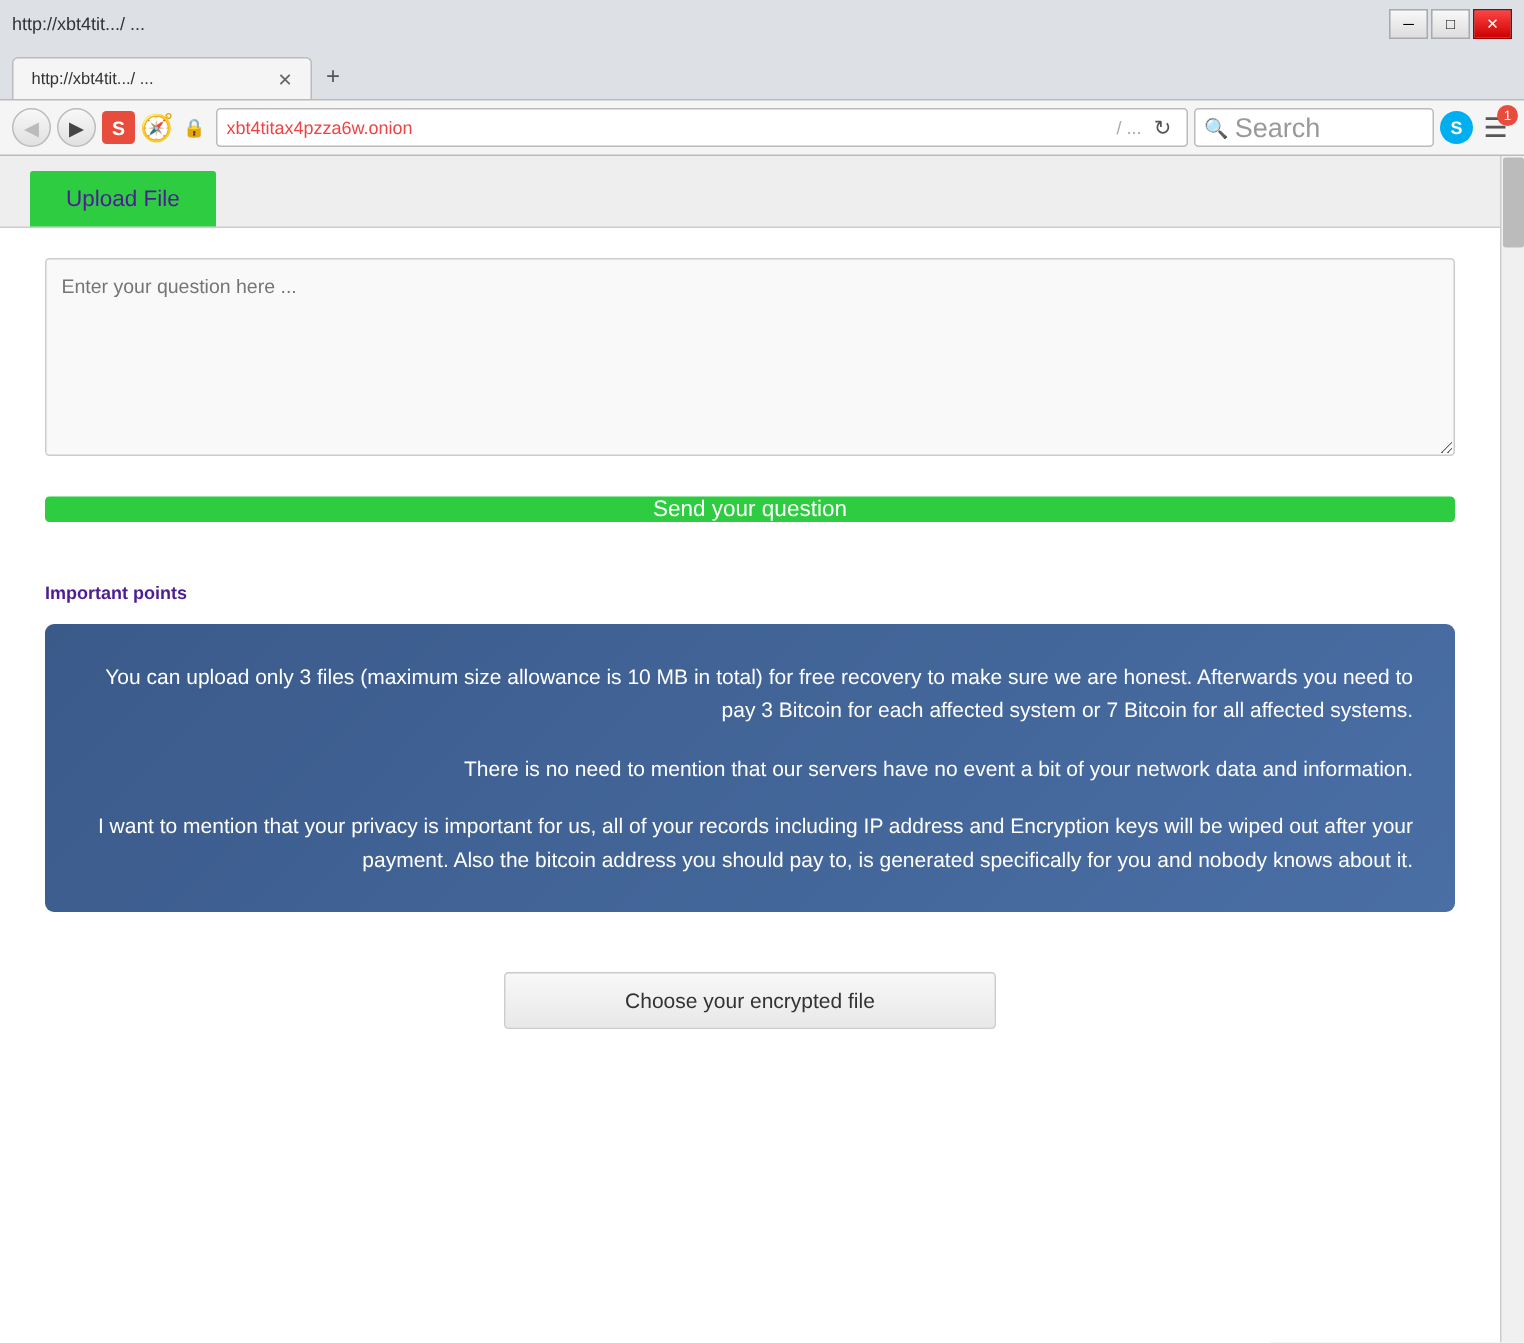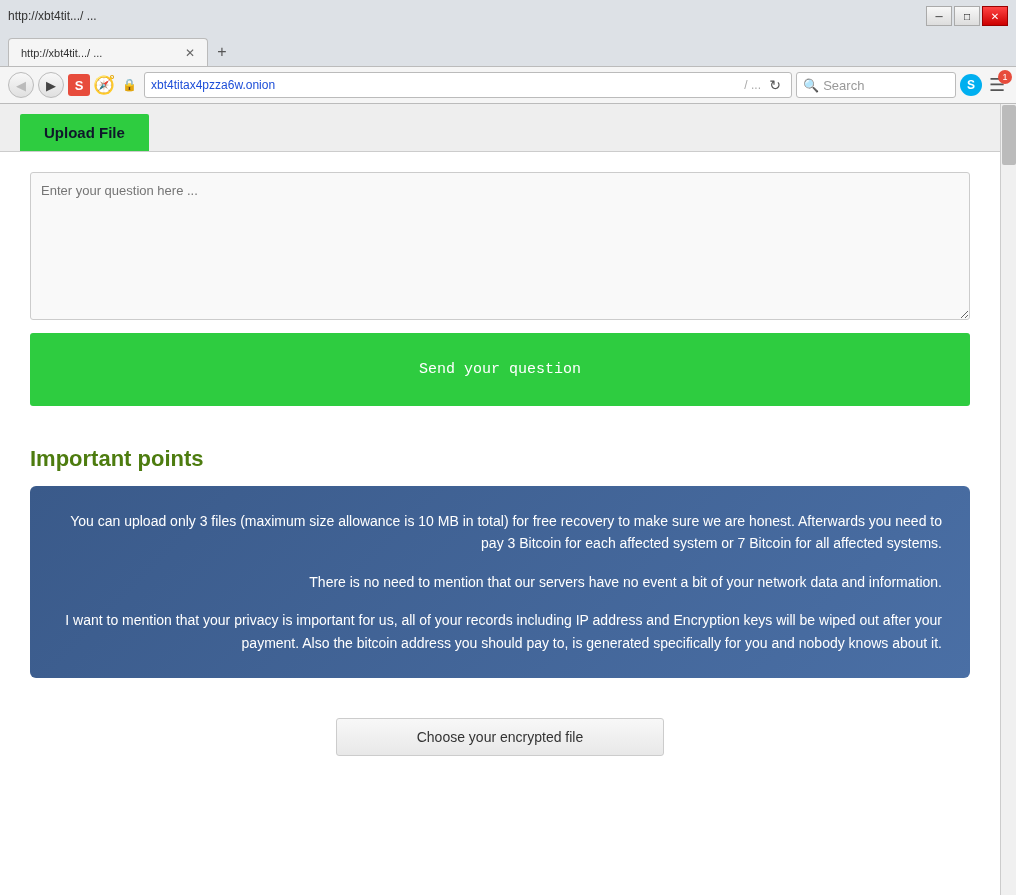--- a/index.html
+++ b/index.html
@@ -91,21 +91,21 @@
       height: 26px;
       border: 1px solid #bbb;
       border-radius: 3px;
       background: white;
       display: flex;
       align-items: center;
       padding: 0 6px;
       font-size: 12px;
       gap: 4px;
     }
-    .address-text { font-size: 12px; color: #1d4ed8; flex: 1; overflow: hidden; white-space: nowrap; }
+    .address-text { font-size: 12px; color: #ef4444; flex: 1; overflow: hidden; white-space: nowrap; }
     .refresh-btn {
       width: 20px;
       height: 26px;
       display: flex;
       align-items: center;
       justify-content: center;
       cursor: pointer;
       color: #555;
       font-size: 14px;
     }
@@ -113,21 +113,21 @@
       height: 26px;
       border: 1px solid #bbb;
       border-radius: 3px;
       background: white;
       display: flex;
       align-items: center;
       padding: 0 6px;
       gap: 4px;
       width: 160px;
     }
-    .search-text { font-size: 13px; color: #999; flex: 1; }
+    .search-text { font-size: 18px; color: #999; flex: 1; }
     .browser-icon {
       width: 22px;
       height: 22px;
       border-radius: 3px;
       display: flex;
       align-items: center;
       justify-content: center;
       font-size: 14px;
       cursor: pointer;
     }
@@ -177,68 +177,67 @@
 
     .page-inner {
       margin-right: 16px;
       min-height: 100%;
     }
 
     
     .upload-tab {
       display: inline-block;
       background: #2ecc40;
-      color: #0f172a;
+      color: #4c1d95;
       padding: 10px 24px;
       font-size: 15px;
-      font-weight: bold;
+      font-weight: normal;
       cursor: pointer;
       margin: 10px 0 0 20px;
       border-radius: 2px 2px 0 0;
     }
 
     
     .question-section {
       padding: 20px 30px;
     }
     .question-textarea {
       width: 100%;
-      height: 148px;
+      height: 132px;
       border: 1px solid #ccc;
       border-radius: 3px;
       padding: 10px;
       font-size: 13px;
       color: #999;
       resize: vertical;
       background: #f9f9f9;
       font-family: Arial, sans-serif;
     }
 
     
     .send-btn {
       width: 100%;
       background: #2ecc40;
       color: white;
       border: none;
-      padding: 28px;
+      padding: 0;
       font-size: 15px;
       cursor: pointer;
       border-radius: 3px;
-      margin-top: 10px;
-      font-family: Liberation Mono, monospace;
+      margin-top: 24px;
     }
 
     
     .important-section {
       padding: 20px 30px;
     }
     .important-title {
-      font-size: 22px;
+      font-size: 12px;
       font-weight: bold;
-      color: #4d7c0f;
+      color: #4c1d95;
       margin-bottom: 14px;
     }
     .info-box {
       background: #3b5998;
       background: linear-gradient(135deg, #3a5a8a 0%, #4a6fa5 100%);
       border-radius: 6px;
       padding: 24px 28px;
       color: white;
       font-size: 14px;
       line-height: 1.6;

